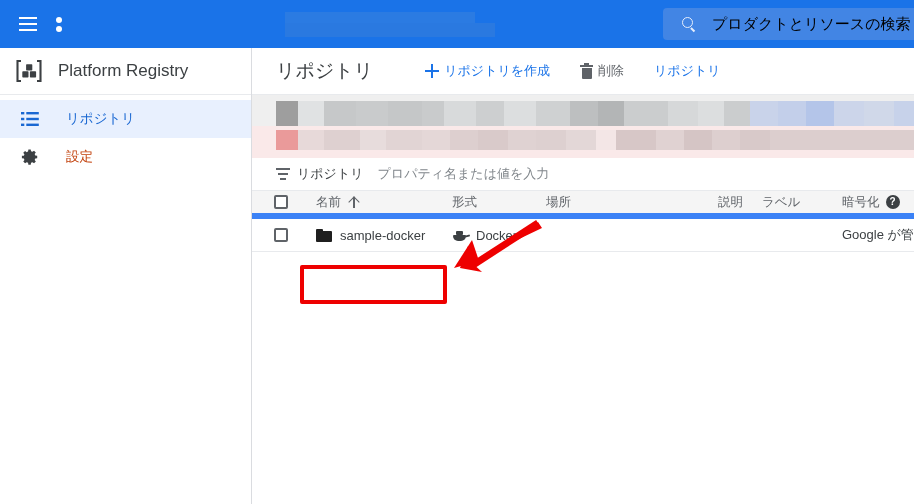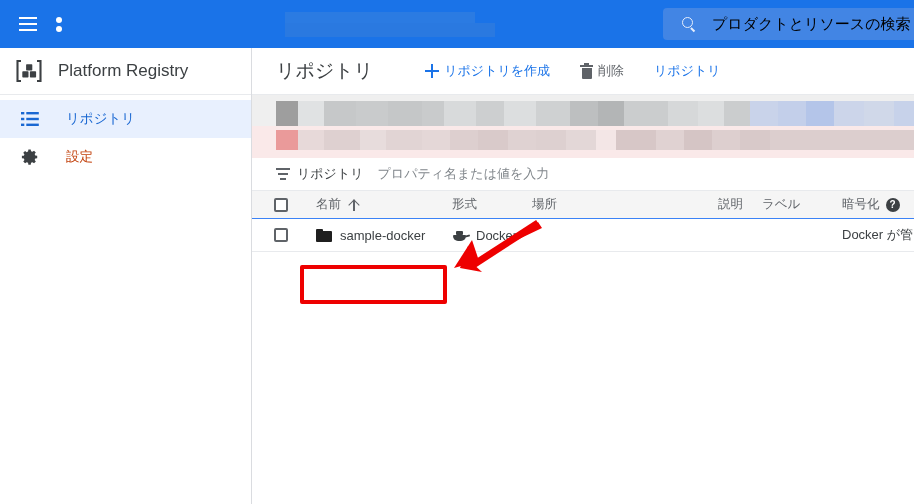--- a/index.html
+++ b/index.html
@@ -320,21 +320,21 @@
     white-space: nowrap;
     cursor: text;
   }
 
   
   .tbl-head {
     position: absolute;
     left: 0; top: 143px;
     width: 662px; height: 28px;
     background: #f5f5f5;
-    border-bottom: 1px solid #3b82f6;
+    border-bottom: 6px solid #3b82f6;
     box-sizing: border-box;
   }
   .tbl-row {
     position: absolute;
     left: 0; top: 171px;
     width: 662px; height: 33px;
     background: #ffffff;
     border-bottom: 1px solid #e8eaed;
     box-sizing: border-box;
   }
@@ -345,21 +345,21 @@
     display: flex;
     align-items: center;
     font-size: 12.5px;
     color: #5f6368;
     white-space: nowrap;
   }
   .tbl-row .cell { color: #3c4043; font-size: 13px; }
   .c-check { left: 22px; }
   .c-name  { left: 64px; }
   .c-fmt   { left: 200px; }
-  .c-loc   { left: 280px; }
+  .c-loc   { left: 294px; }
   .c-desc  { left: 466px; }
   .c-label { left: 510px; }
   .c-enc   { left: 590px; }
 
   .chk {
     width: 14px; height: 14px;
     border: 2px solid #5f6368;
     border-radius: 2px;
     box-sizing: border-box;
     background: #ffffff;
@@ -652,21 +652,21 @@
     <div class="cell c-fmt">
       <span class="docker-ico">
         <span class="body"></span>
           <span class="stack"></span>
           <span class="fin"></span>
       </span>
       <span>Docker</span>
     </div>
     <div class="cell c-desc"></div>
     <div class="cell c-label"></div>
-    <div class="cell c-enc">Docker が管</div>
+    <div class="cell c-enc">Google が管</div>
   </div>
 </div>
 
 <div class="anno-box"></div>
 <svg class="anno-arrow" viewBox="0 0 130 70">
   <path d="M108 12 L44 54 L38 36 L30 58 L52 62 L41 52 L112 18 Z" fill="#ee0000"></path>
   <path d="M108 13 L40 57" stroke="#ee0000" stroke-width="7" stroke-linecap="butt"></path>
   <path d="M24 58 L49 51 L42 30 Z" fill="#ee0000"></path>
 </svg>
 

